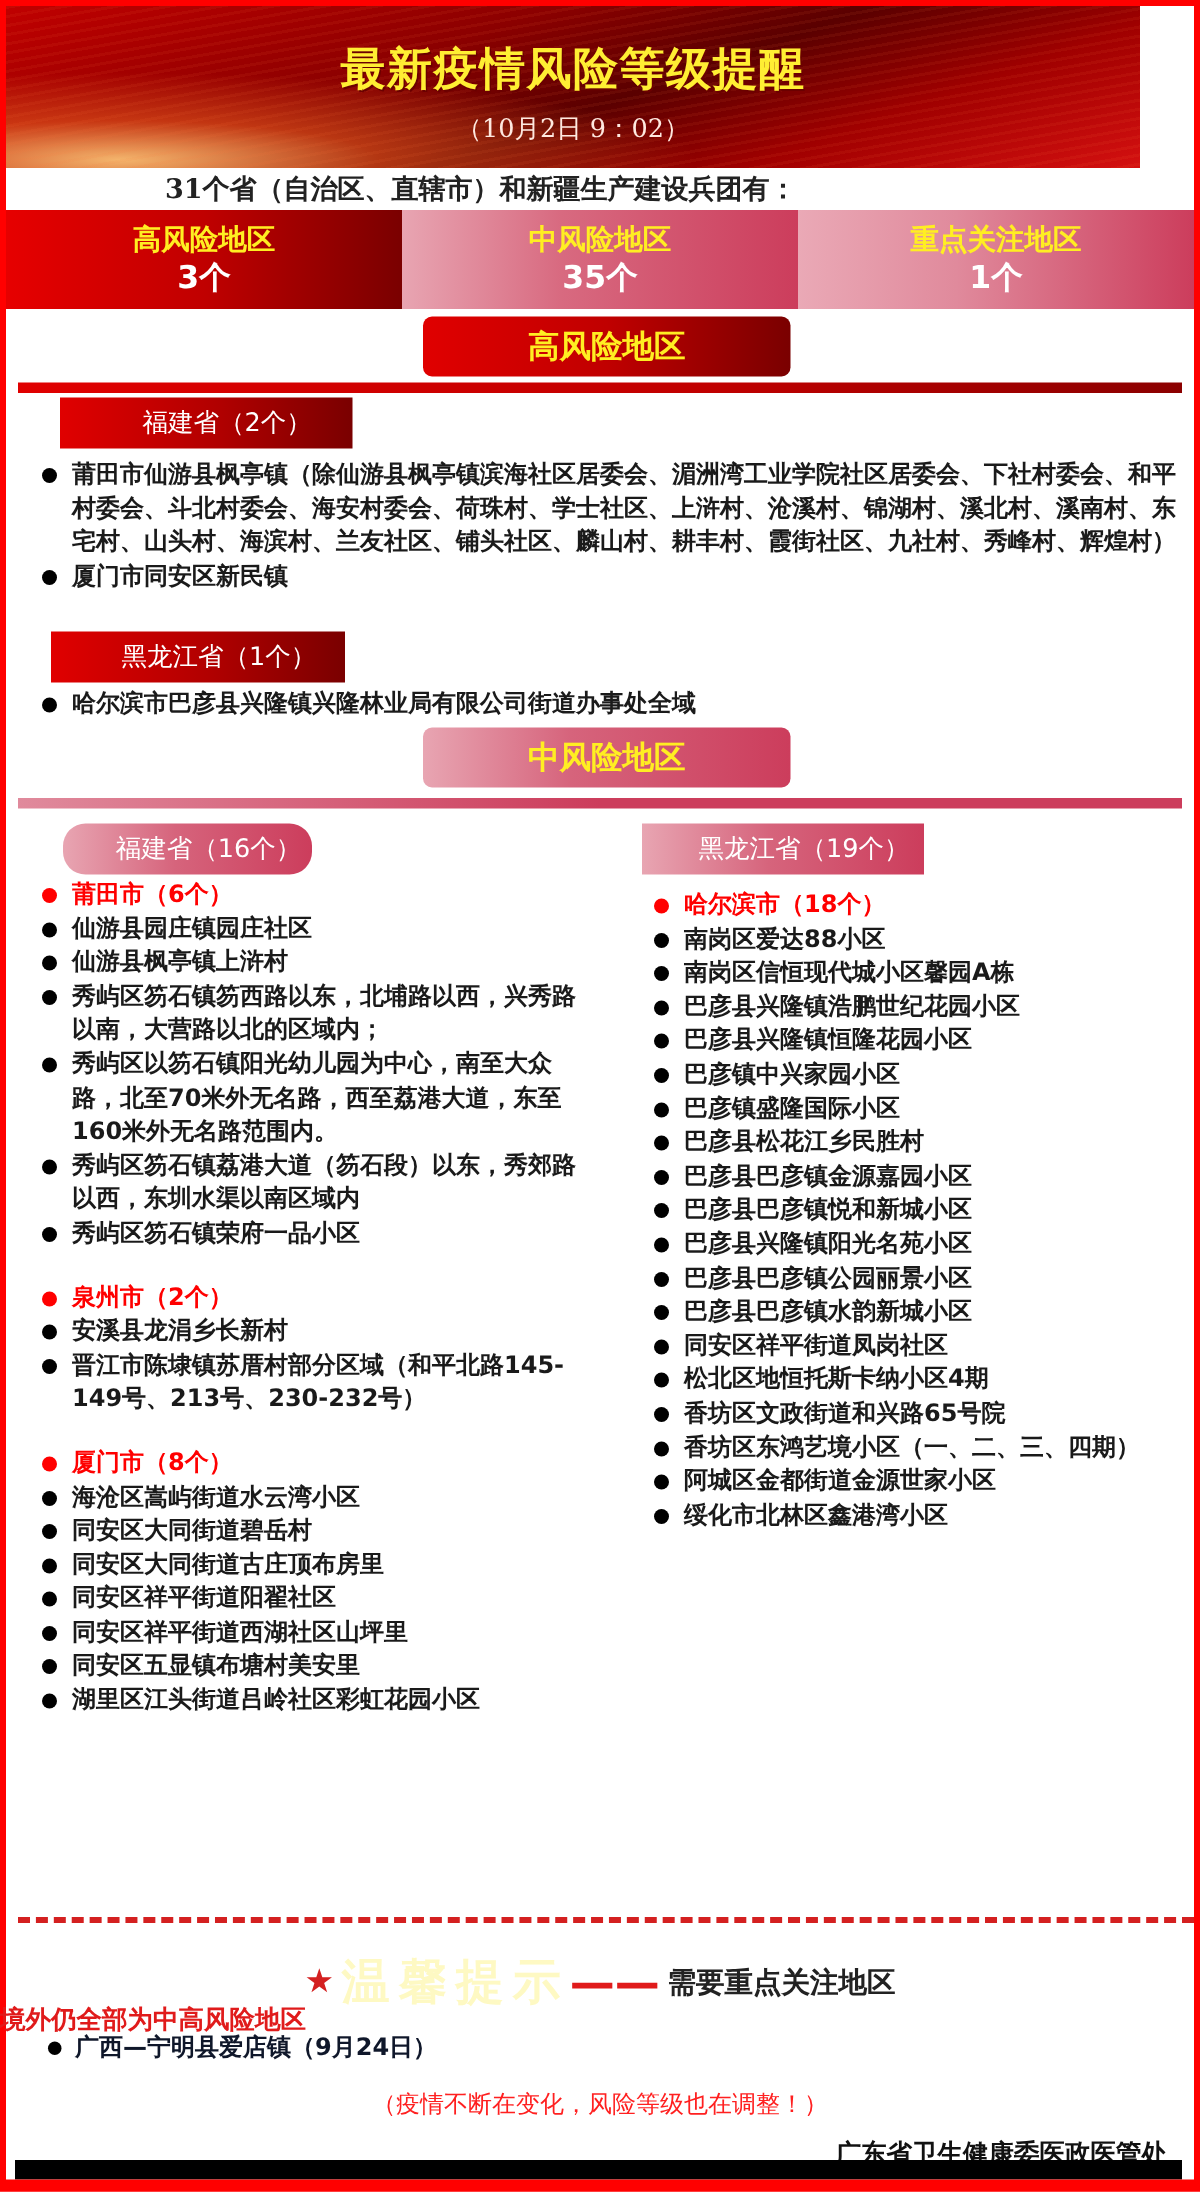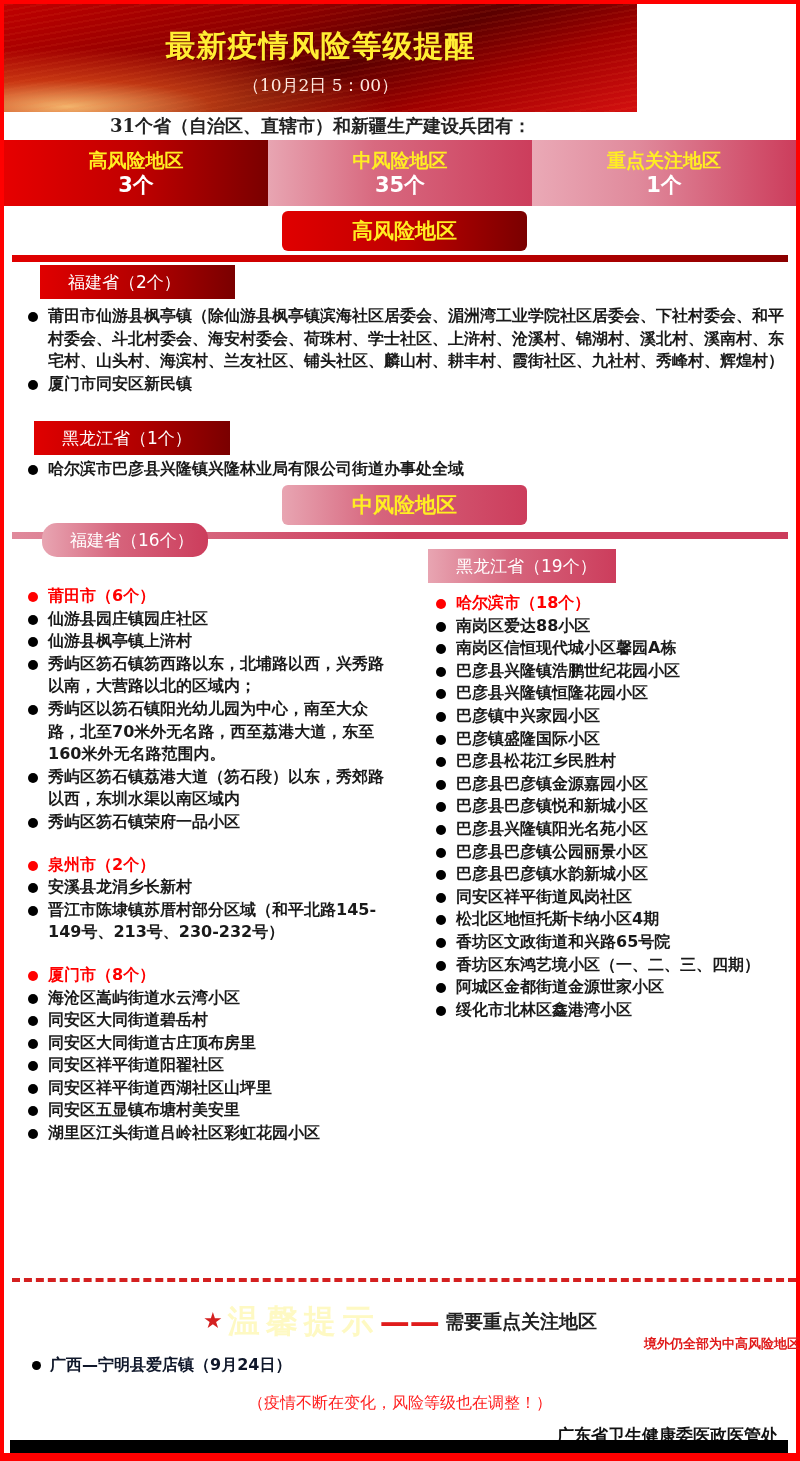--- a/index.html
+++ b/index.html
@@ -3,21 +3,21 @@
 <meta charset="utf-8">
 <style>
   * { box-sizing: border-box; margin: 0; padding: 0; }
   html, body { width: 800px; height: 1461px; overflow: hidden; background: #ff0000; }
   body { font-family: "DejaVu Sans", "Liberation Sans", sans-serif; position: relative; }
   .frame {
     position: absolute; left: 0; top: 0; width: 800px; height: 1461px;
     border: 4px solid #ff0000; background: #ffffff;
   }
   .banner {
-    position: absolute; left: 4px; top: 4px; width: 633px; height: 108px;
+    position: absolute; left: 4px; top: 4px; width: 756px; height: 108px;
     background:
       radial-gradient(ellipse at 10% 95%, rgba(255,200,120,0.9) 0%, rgba(230,90,30,0.6) 18%, rgba(0,0,0,0) 40%),
       linear-gradient(160deg, #c00000 0%, #8b0000 35%, #5a0000 55%, #a00000 75%, #d41010 100%);
     overflow: hidden;
   }
   .banner::after {
     content: ""; position: absolute; inset: 0;
     background: repeating-linear-gradient(170deg, rgba(255,120,60,0.08) 0 2px, rgba(0,0,0,0) 2px 6px);
   }
   .banner-title {
@@ -50,20 +50,21 @@
   }
   .pill-high { top: 211px; background: linear-gradient(90deg, #e00000 0%, #c00000 50%, #7a0000 100%); }
   .pill-mid { top: 485px; background: linear-gradient(90deg, #e8a5b2 0%, #d6647c 40%, #cc3d5c 100%); }
   .rule { position: absolute; left: 12px; width: 776px; height: 7px; }
   .rule-high { top: 255px; background: linear-gradient(90deg, #e00000, #c00000 60%, #8b0000); }
   .rule-mid { top: 532px; background: linear-gradient(90deg, #e08a9c, #cc3d5c 50%, #cc3d5c); }
 
   .prov-tag {
     position: absolute; height: 34px; line-height: 34px; font-size: 17px; color: #ffffff;
     padding-left: 28px;
+    text-align: center;
   }
   .tag-high { background: linear-gradient(90deg, #e00000 0%, #b00000 55%, #7a0000 100%); }
   .tag-mid { background: linear-gradient(90deg, #e8a5b2 0%, #d6647c 45%, #cc3d5c 100%); }
 
   .list { position: absolute; list-style: none; font-size: 16px; font-weight: bold; color: #1a1a1a; line-height: 22.6px; }
   .list li { position: relative; padding-left: 22px; }
   .list li::before {
     content: ""; position: absolute; left: 2px; top: 7px; width: 10px; height: 10px;
     border-radius: 50%; background: #000;
   }
@@ -73,37 +74,37 @@
 
   .dash-rule {
     position: absolute; top: 1278px; left: 12px; width: 784px; height: 0;
     border-top: 4px dashed #d42020;
   }
   .tip-row { position: absolute; top: 1300px; left: 0; width: 800px; text-align: center; }
   .tip-star { color: #d42020; font-size: 22px; vertical-align: 4px; }
   .tip-title { color: #fef9c3; font-size: 32px; font-weight: bold; letter-spacing: 6px; }
   .tip-dash { color: #e01b1b; font-size: 30px; font-weight: bold; }
   .tip-sub { color: #222; font-size: 19px; font-weight: bold; vertical-align: 4px; }
-  .tip-note { position: absolute; top: 1335px; left: 0; width: 800px; text-align: right; color: #e01b1b; font-size: 13px; font-weight: bold; }
+  .tip-note { position: absolute; top: 1335px; left: 0; width: 800px; text-align: left; color: #e01b1b; font-size: 17px; font-weight: bold; }
   .tip-list { position: absolute; top: 1352px; left: 30px; font-size: 16px; font-weight: bold; color: #0f172a; }
   .tip-list li { list-style: none; position: relative; padding-left: 20px; line-height: 26px; }
   .tip-list li::before { content: ""; position: absolute; left: 2px; top: 9px; width: 9px; height: 9px; border-radius: 50%; background: #000; }
   .warn { position: absolute; top: 1393px; left: 0; width: 800px; text-align: center; color: #ff2020; font-size: 16px; font-family: "DejaVu Serif", "Liberation Serif", serif; }
   .signature { position: absolute; top: 1424px; right: 22px; font-size: 17px; font-weight: bold; color: #111; }
   .bottom-bar { position: absolute; left: 10px; top: 1440px; width: 778px; height: 13px; background: #000; }
   .bottom-edge { position: absolute; left: 0; top: 1453px; width: 800px; height: 8px; background: #ff0000; }
 </style>
 </head>
 <body>
 
 <div class="frame"></div>
 
 <div class="banner">
   <div class="banner-title">最新疫情风险等级提醒</div>
-  <div class="banner-time">（10月2日 5：00）</div>
+  <div class="banner-time">（10月2日 9：02）</div>
 </div>
 
 <div class="intro">31个省（自治区、直辖市）和新疆生产建设兵团有：</div>
 
 <div class="stats">
   <div class="stat stat-high">
     <div class="stat-label">高风险地区</div>
     <div class="stat-count">3个</div>
   </div>
   <div class="stat stat-mid">
@@ -126,21 +127,21 @@
 </ul>
 
 <div class="prov-tag tag-high" style="top:421px; left:34px; width:196px;">黑龙江省（1个）</div>
 <ul class="list" style="top:458px; left:26px; width:762px;">
   <li>哈尔滨市巴彦县兴隆镇兴隆林业局有限公司街道办事处全域</li>
 </ul>
 
 <div class="section-pill pill-mid">中风险地区</div>
 <div class="rule rule-mid"></div>
 
-<div class="prov-tag tag-mid" style="top:523px; left:42px; width:166px;border-radius:15px;">福建省（16个）</div>
+<div class="prov-tag tag-mid" style="top:549px; left:42px; width:166px;border-radius:15px;">福建省（16个）</div>
 <div class="prov-tag tag-mid" style="top:549px; left:428px; width:188px;">黑龙江省（19个）</div>
 
 <ul class="list" style="top:585px; left:26px; width:360px;">
   <li class="city">莆田市（6个）</li>
   <li>仙游县园庄镇园庄社区</li>
   <li>仙游县枫亭镇上浒村</li>
   <li>秀屿区笏石镇笏西路以东，北埔路以西，兴秀路以南，大营路以北的区域内；</li>
   <li>秀屿区以笏石镇阳光幼儿园为中心，南至大众路，北至70米外无名路，西至荔港大道，东至160米外无名路范围内。</li>
   <li>秀屿区笏石镇荔港大道（笏石段）以东，秀郊路以西，东圳水渠以南区域内</li>
   <li>秀屿区笏石镇荣府一品小区</li>

